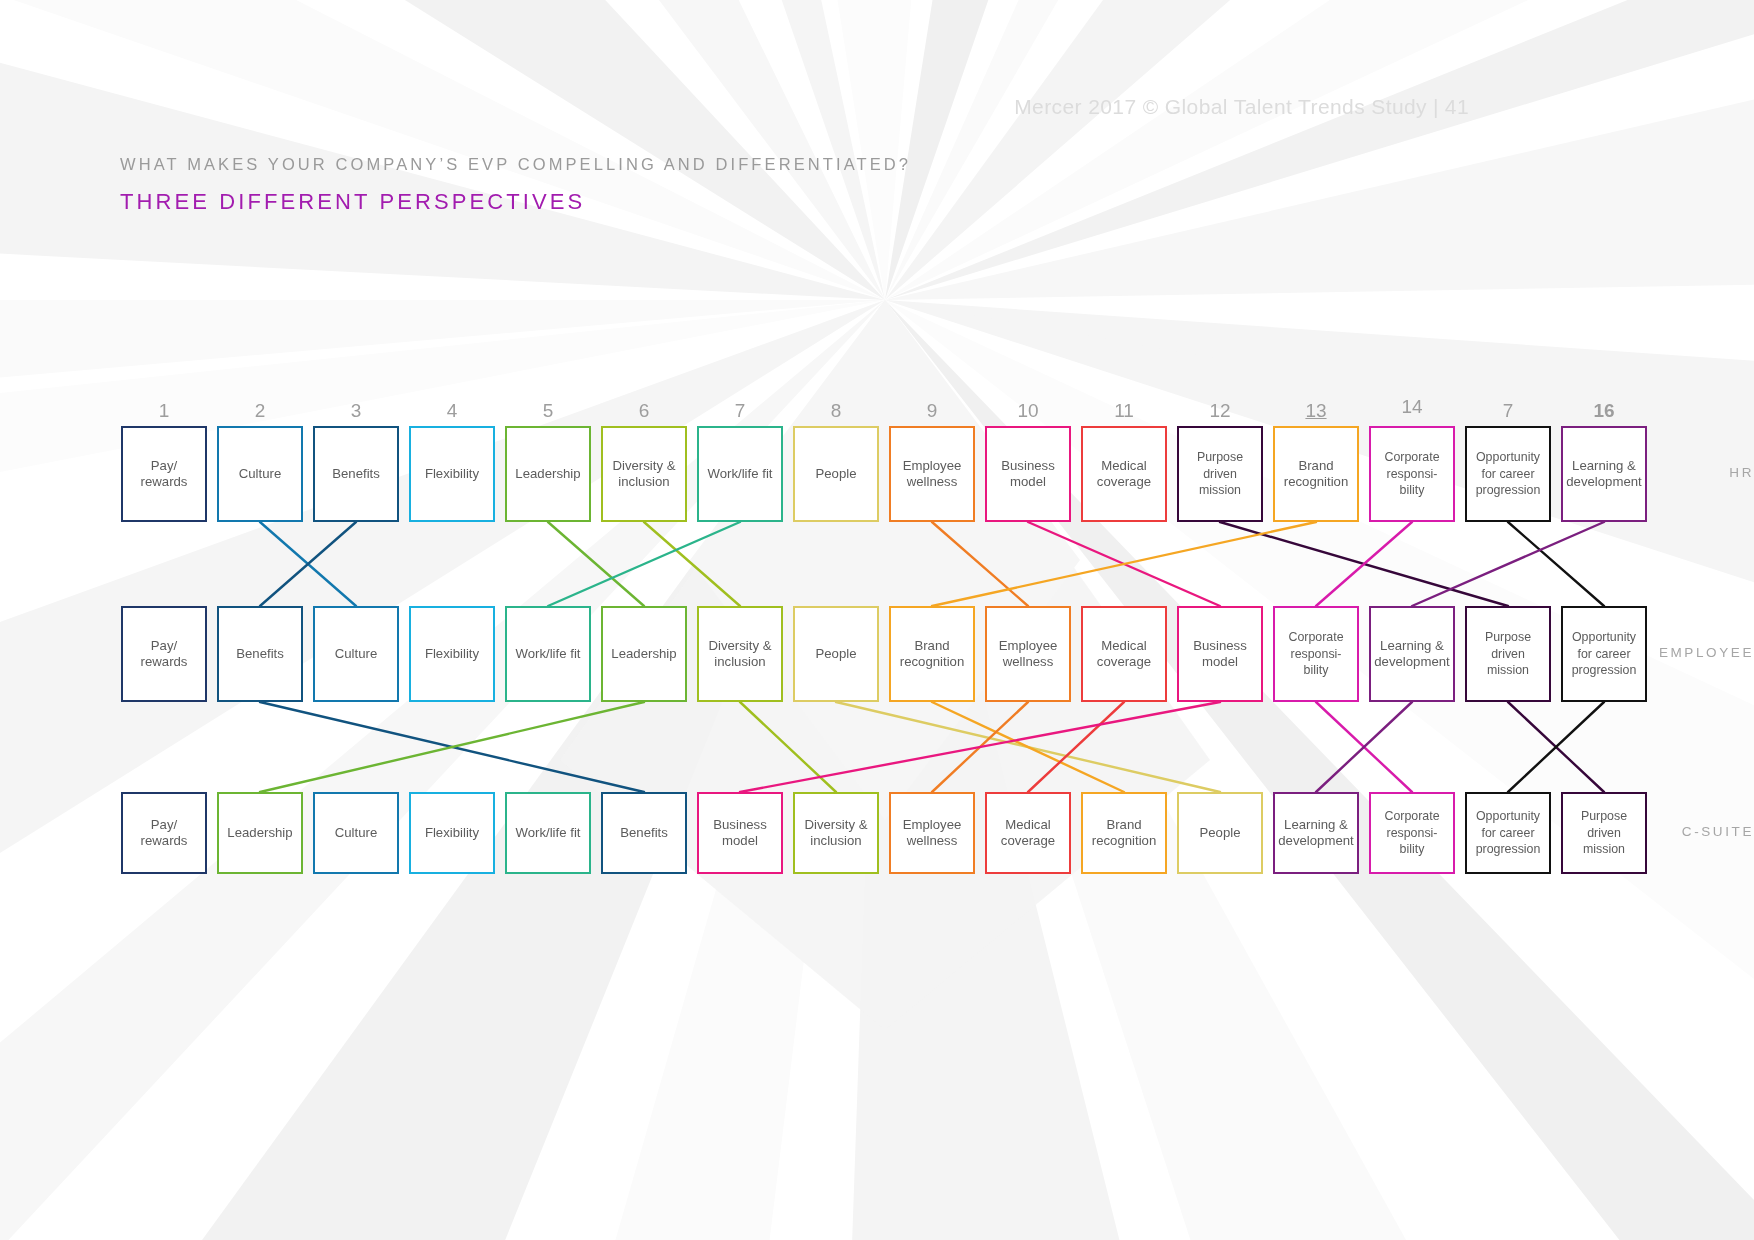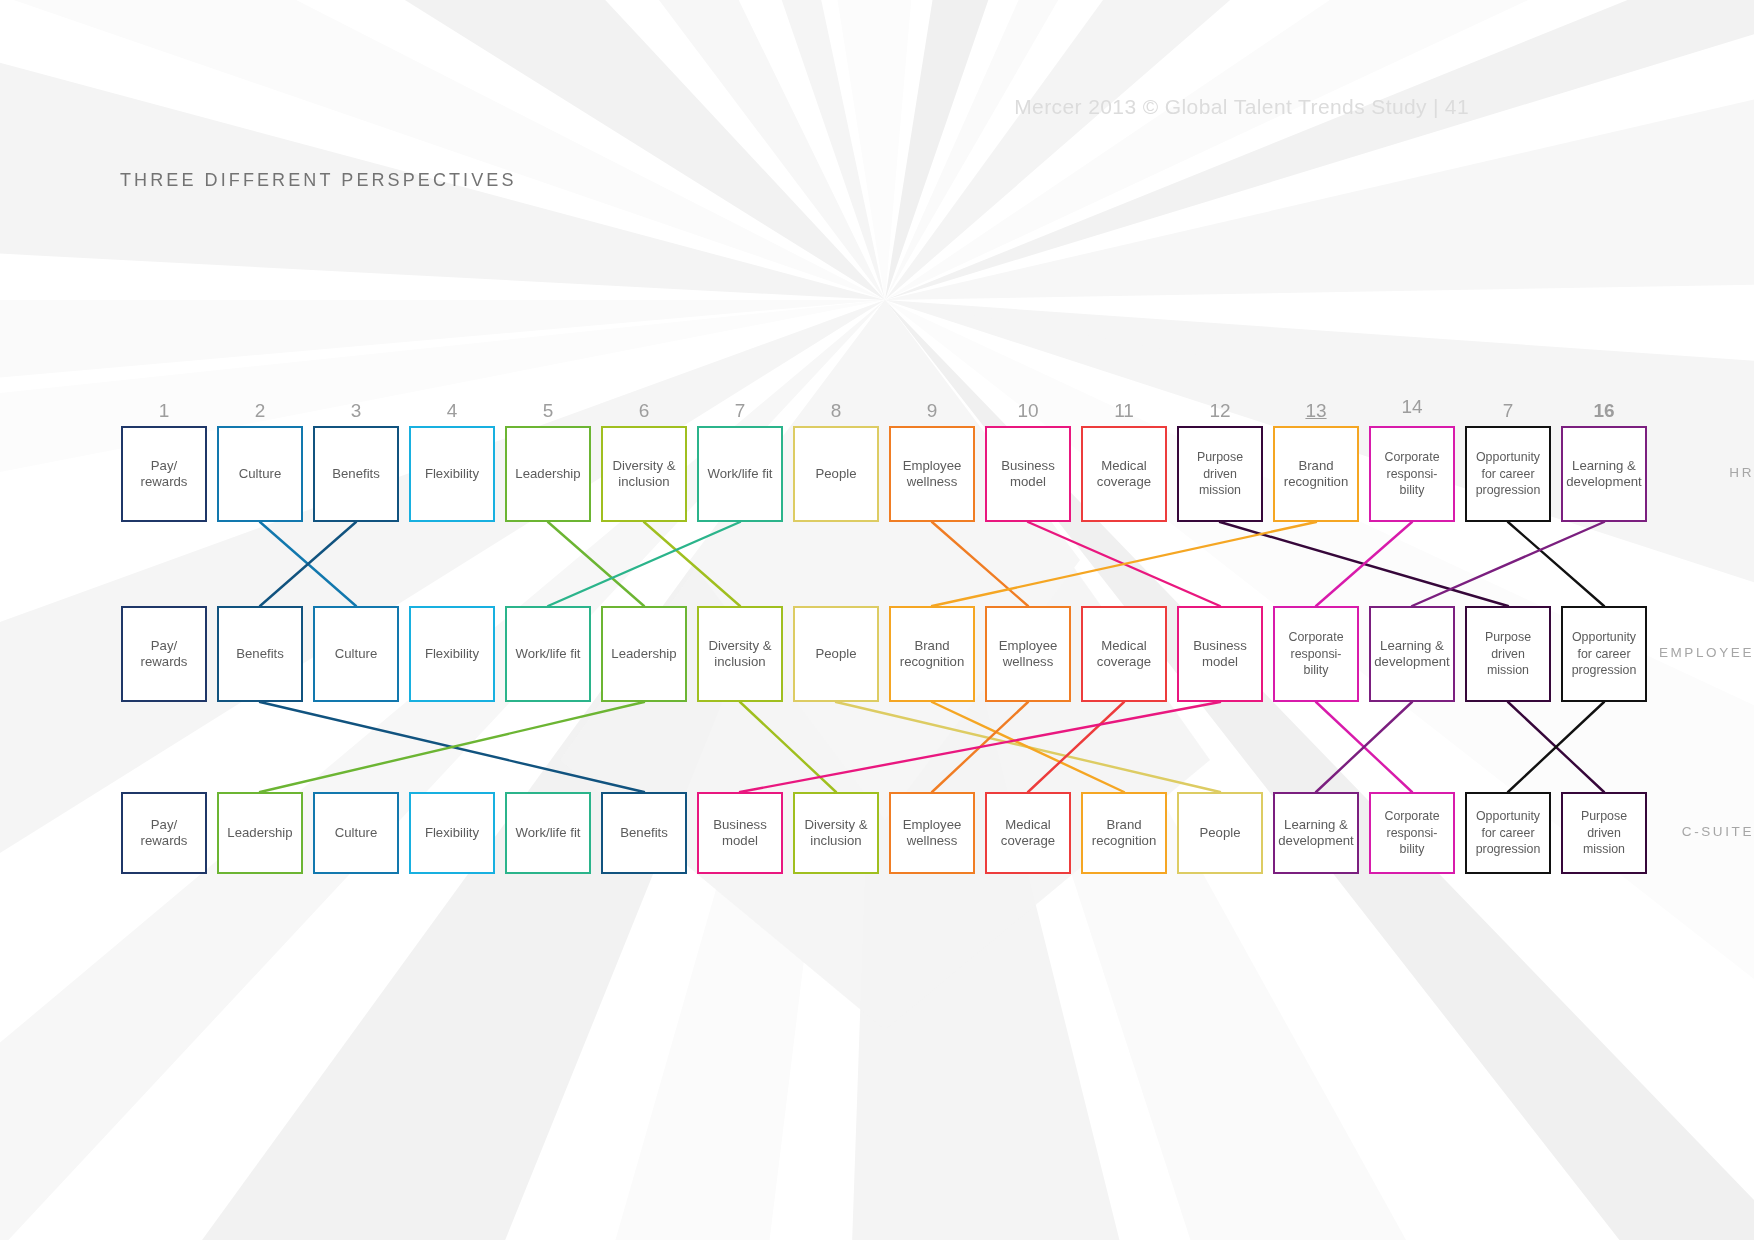--- a/index.html
+++ b/index.html
@@ -44,23 +44,23 @@
   }
   #title-main {
     font-size: 16.5px;
     letter-spacing: 3.1px;
     color: #9a9a9a;
     font-weight: 500;
     white-space: nowrap;
   }
   #title-sub {
     margin-top: 15px;
-    font-size: 18px;
+    font-size: 22px;
     letter-spacing: 3.1px;
-    color: #737373;
+    color: #a21caf;
     font-weight: 500;
     white-space: nowrap;
   }
 
   
   #chart-area {
     position: absolute;
     left: 0; top: 0;
     width: 1754px; height: 1240px;
     z-index: 3;
@@ -140,24 +140,25 @@
     <path d="M885,300 L592.5135758276463,2682.110763939173 L223.47034603920224,2607.0280702519653 Z" fill="#fbfbfb"></path>
     <path d="M885,300 L-14.05582419818893,2525.24125096029 L-525.6846055019353,2241.6407864998737 Z" fill="#f2f2f2"></path>
     <path d="M885,300 L-751.796064149996,2055.2488838860095 L-953.506663485547,1842.6902632476947 Z" fill="#f7f7f7"></path>
     <path d="M885,300 L-1150.3154307754223,1571.8062341596917 L-1370.26228988618,1120.8483439816055 Z" fill="#f5f5f5"></path>
     <path d="M885,300 L-1470.9052402743937,757.941588903708 L-1501.852548883856,550.8683118423689 Z" fill="#fcfcfc"></path>
     <path d="M885,300 L1210,760 L885,1030 L560,760 Z" fill="#f3f3f3" opacity="0.85"></path>
     <path d="M885,300 L1080,560 L885,820 L690,560 Z" fill="#f6f6f6"></path>
   </svg>
 
 <div id="page-header">
-  <span>Mercer 2013 © Global Talent Trends Study</span><span class="sep">|</span><span>41</span>
+  <span>Mercer 2017 © Global Talent Trends Study</span><span class="sep">|</span><span>41</span>
 </div>
 
 <div id="title-block">
+  <div id="title-main">WHAT MAKES YOUR COMPANY’S EVP COMPELLING AND DIFFERENTIATED?</div>
   <div id="title-sub">THREE DIFFERENT PERSPECTIVES</div>
 </div>
 
 <svg id="link-layer" viewBox="0 0 1754 1240" preserveAspectRatio="none" aria-hidden="true">
     <line x1="260" y1="522" x2="356" y2="606" stroke="#1278ae" stroke-width="2.4" stroke-linecap="round"></line>
     <line x1="356" y1="522" x2="260" y2="606" stroke="#11537f" stroke-width="2.4" stroke-linecap="round"></line>
     <line x1="548" y1="522" x2="644" y2="606" stroke="#6cb533" stroke-width="2.4" stroke-linecap="round"></line>
     <line x1="644" y1="522" x2="740" y2="606" stroke="#a0bf1f" stroke-width="2.4" stroke-linecap="round"></line>
     <line x1="740" y1="522" x2="548" y2="606" stroke="#2bb48b" stroke-width="2.4" stroke-linecap="round"></line>
     <line x1="932" y1="522" x2="1028" y2="606" stroke="#f07d24" stroke-width="2.4" stroke-linecap="round"></line>

